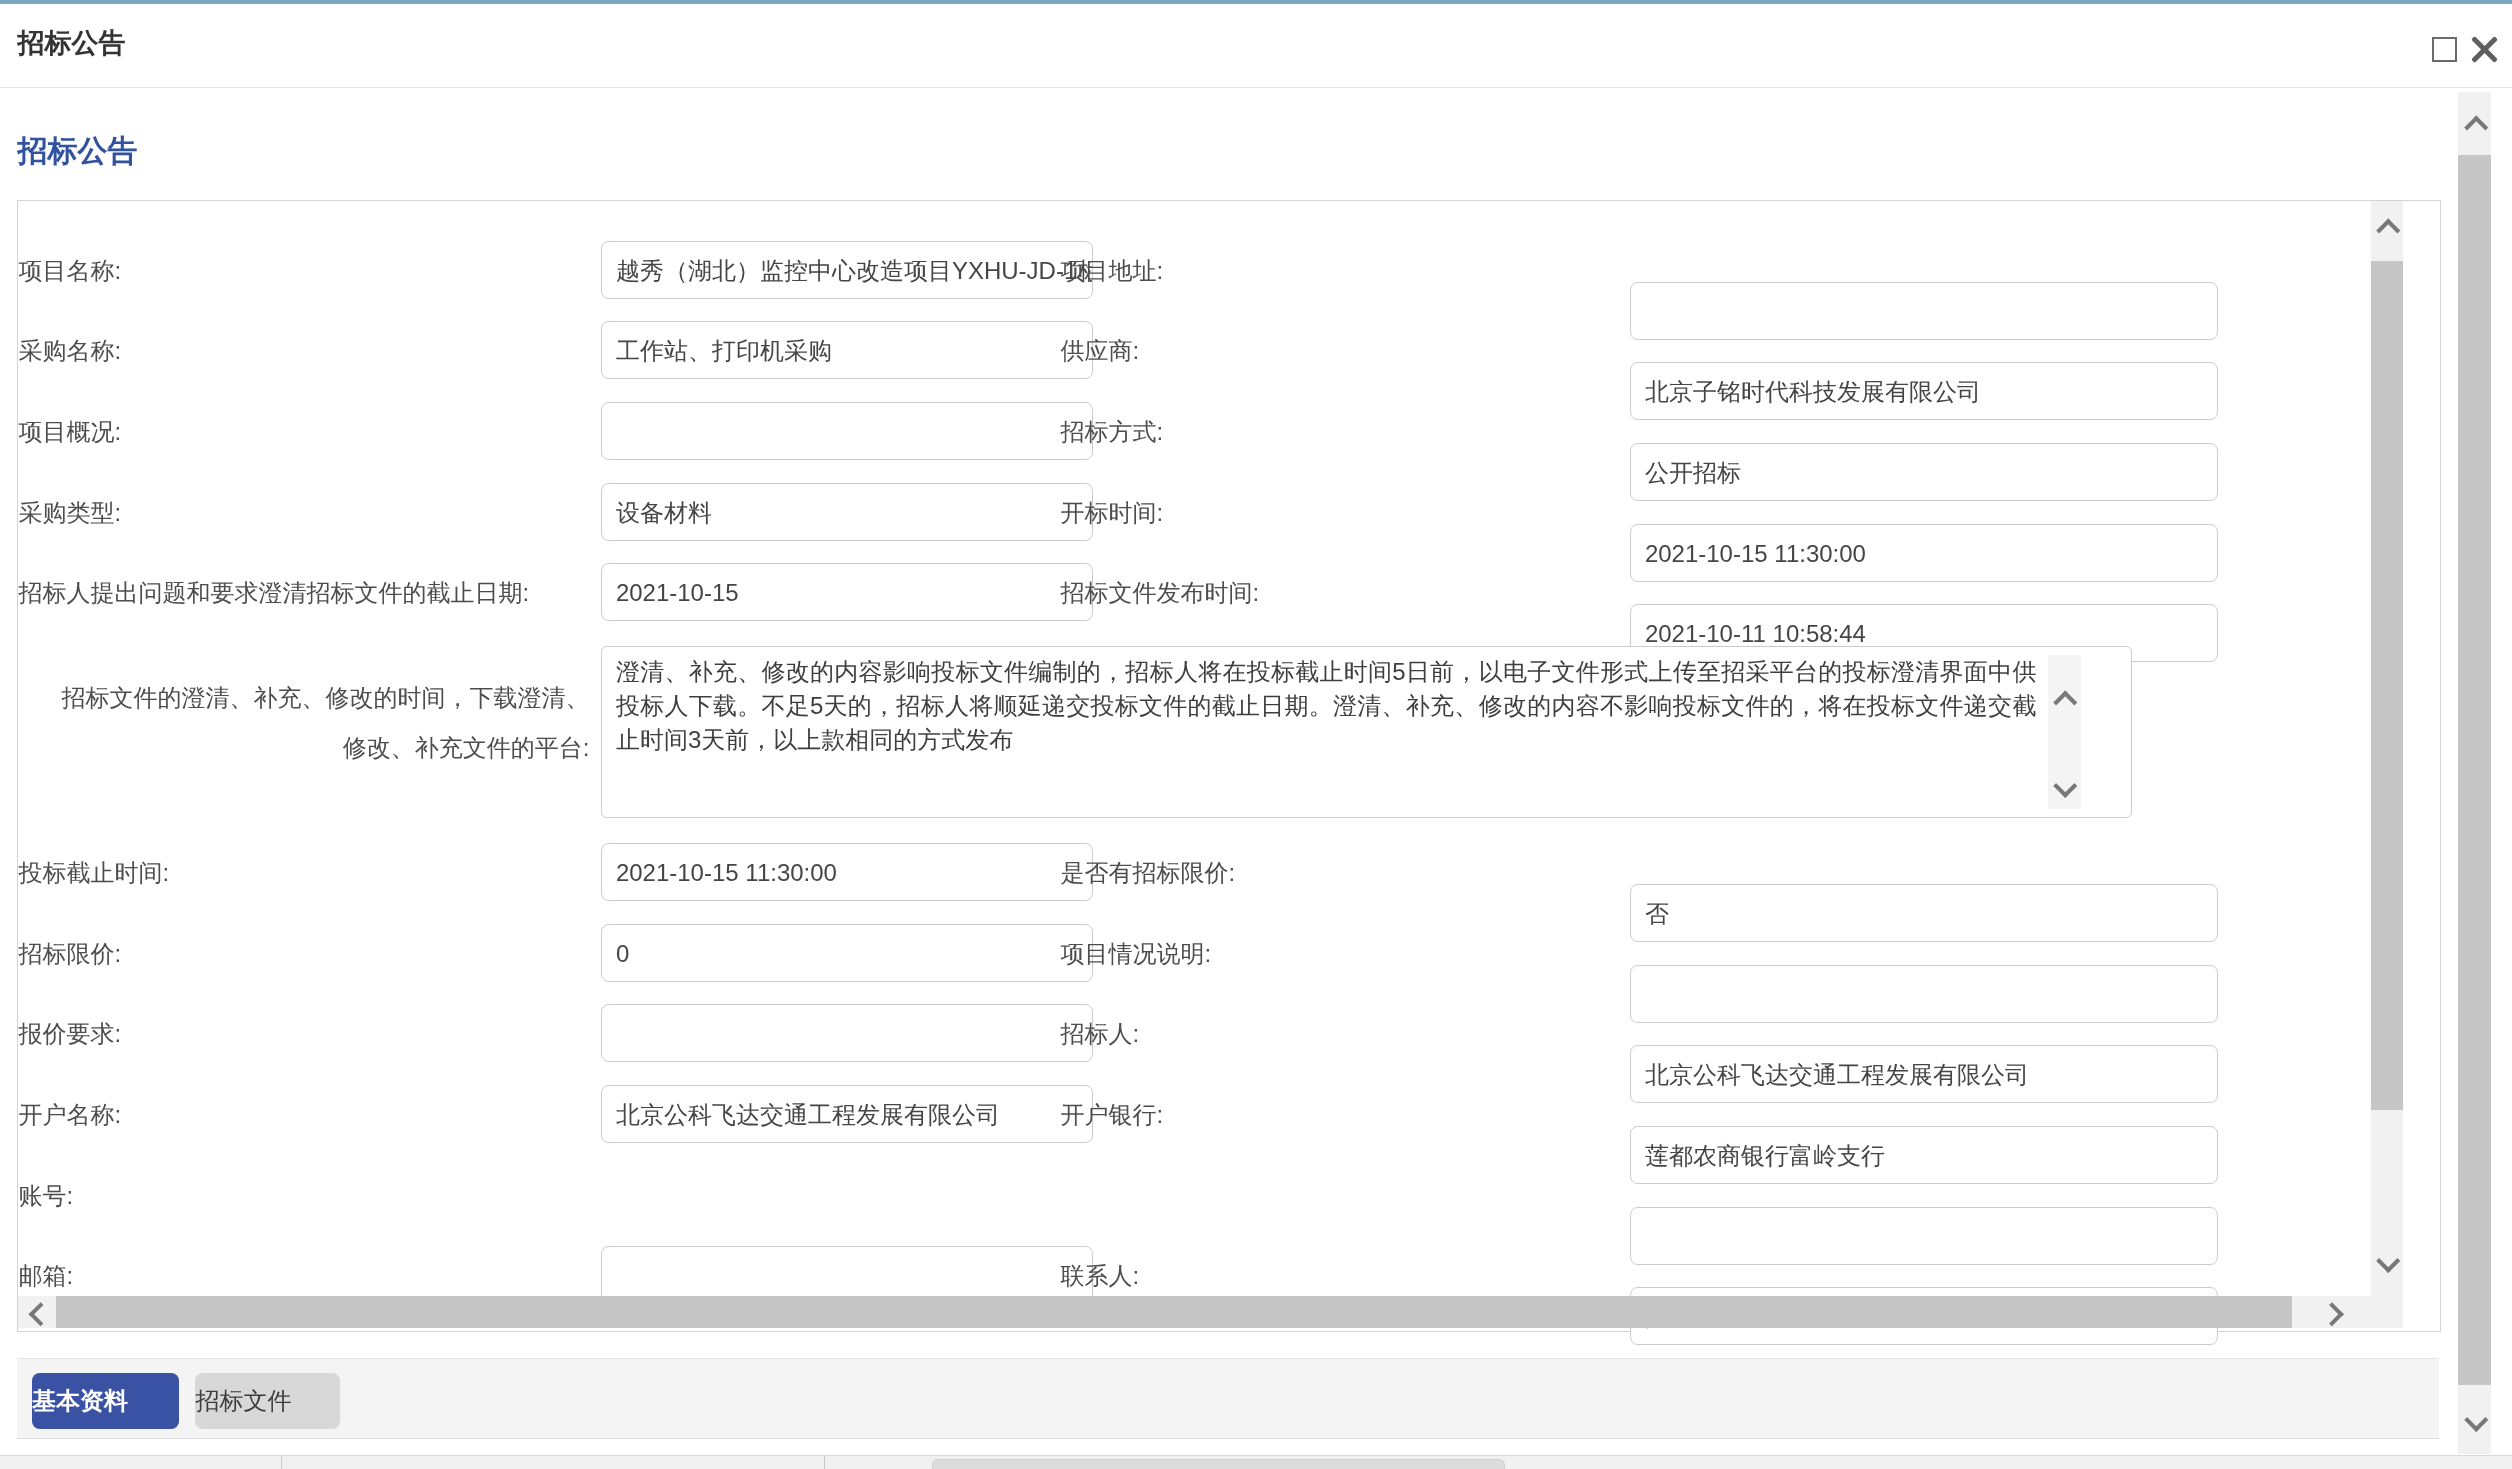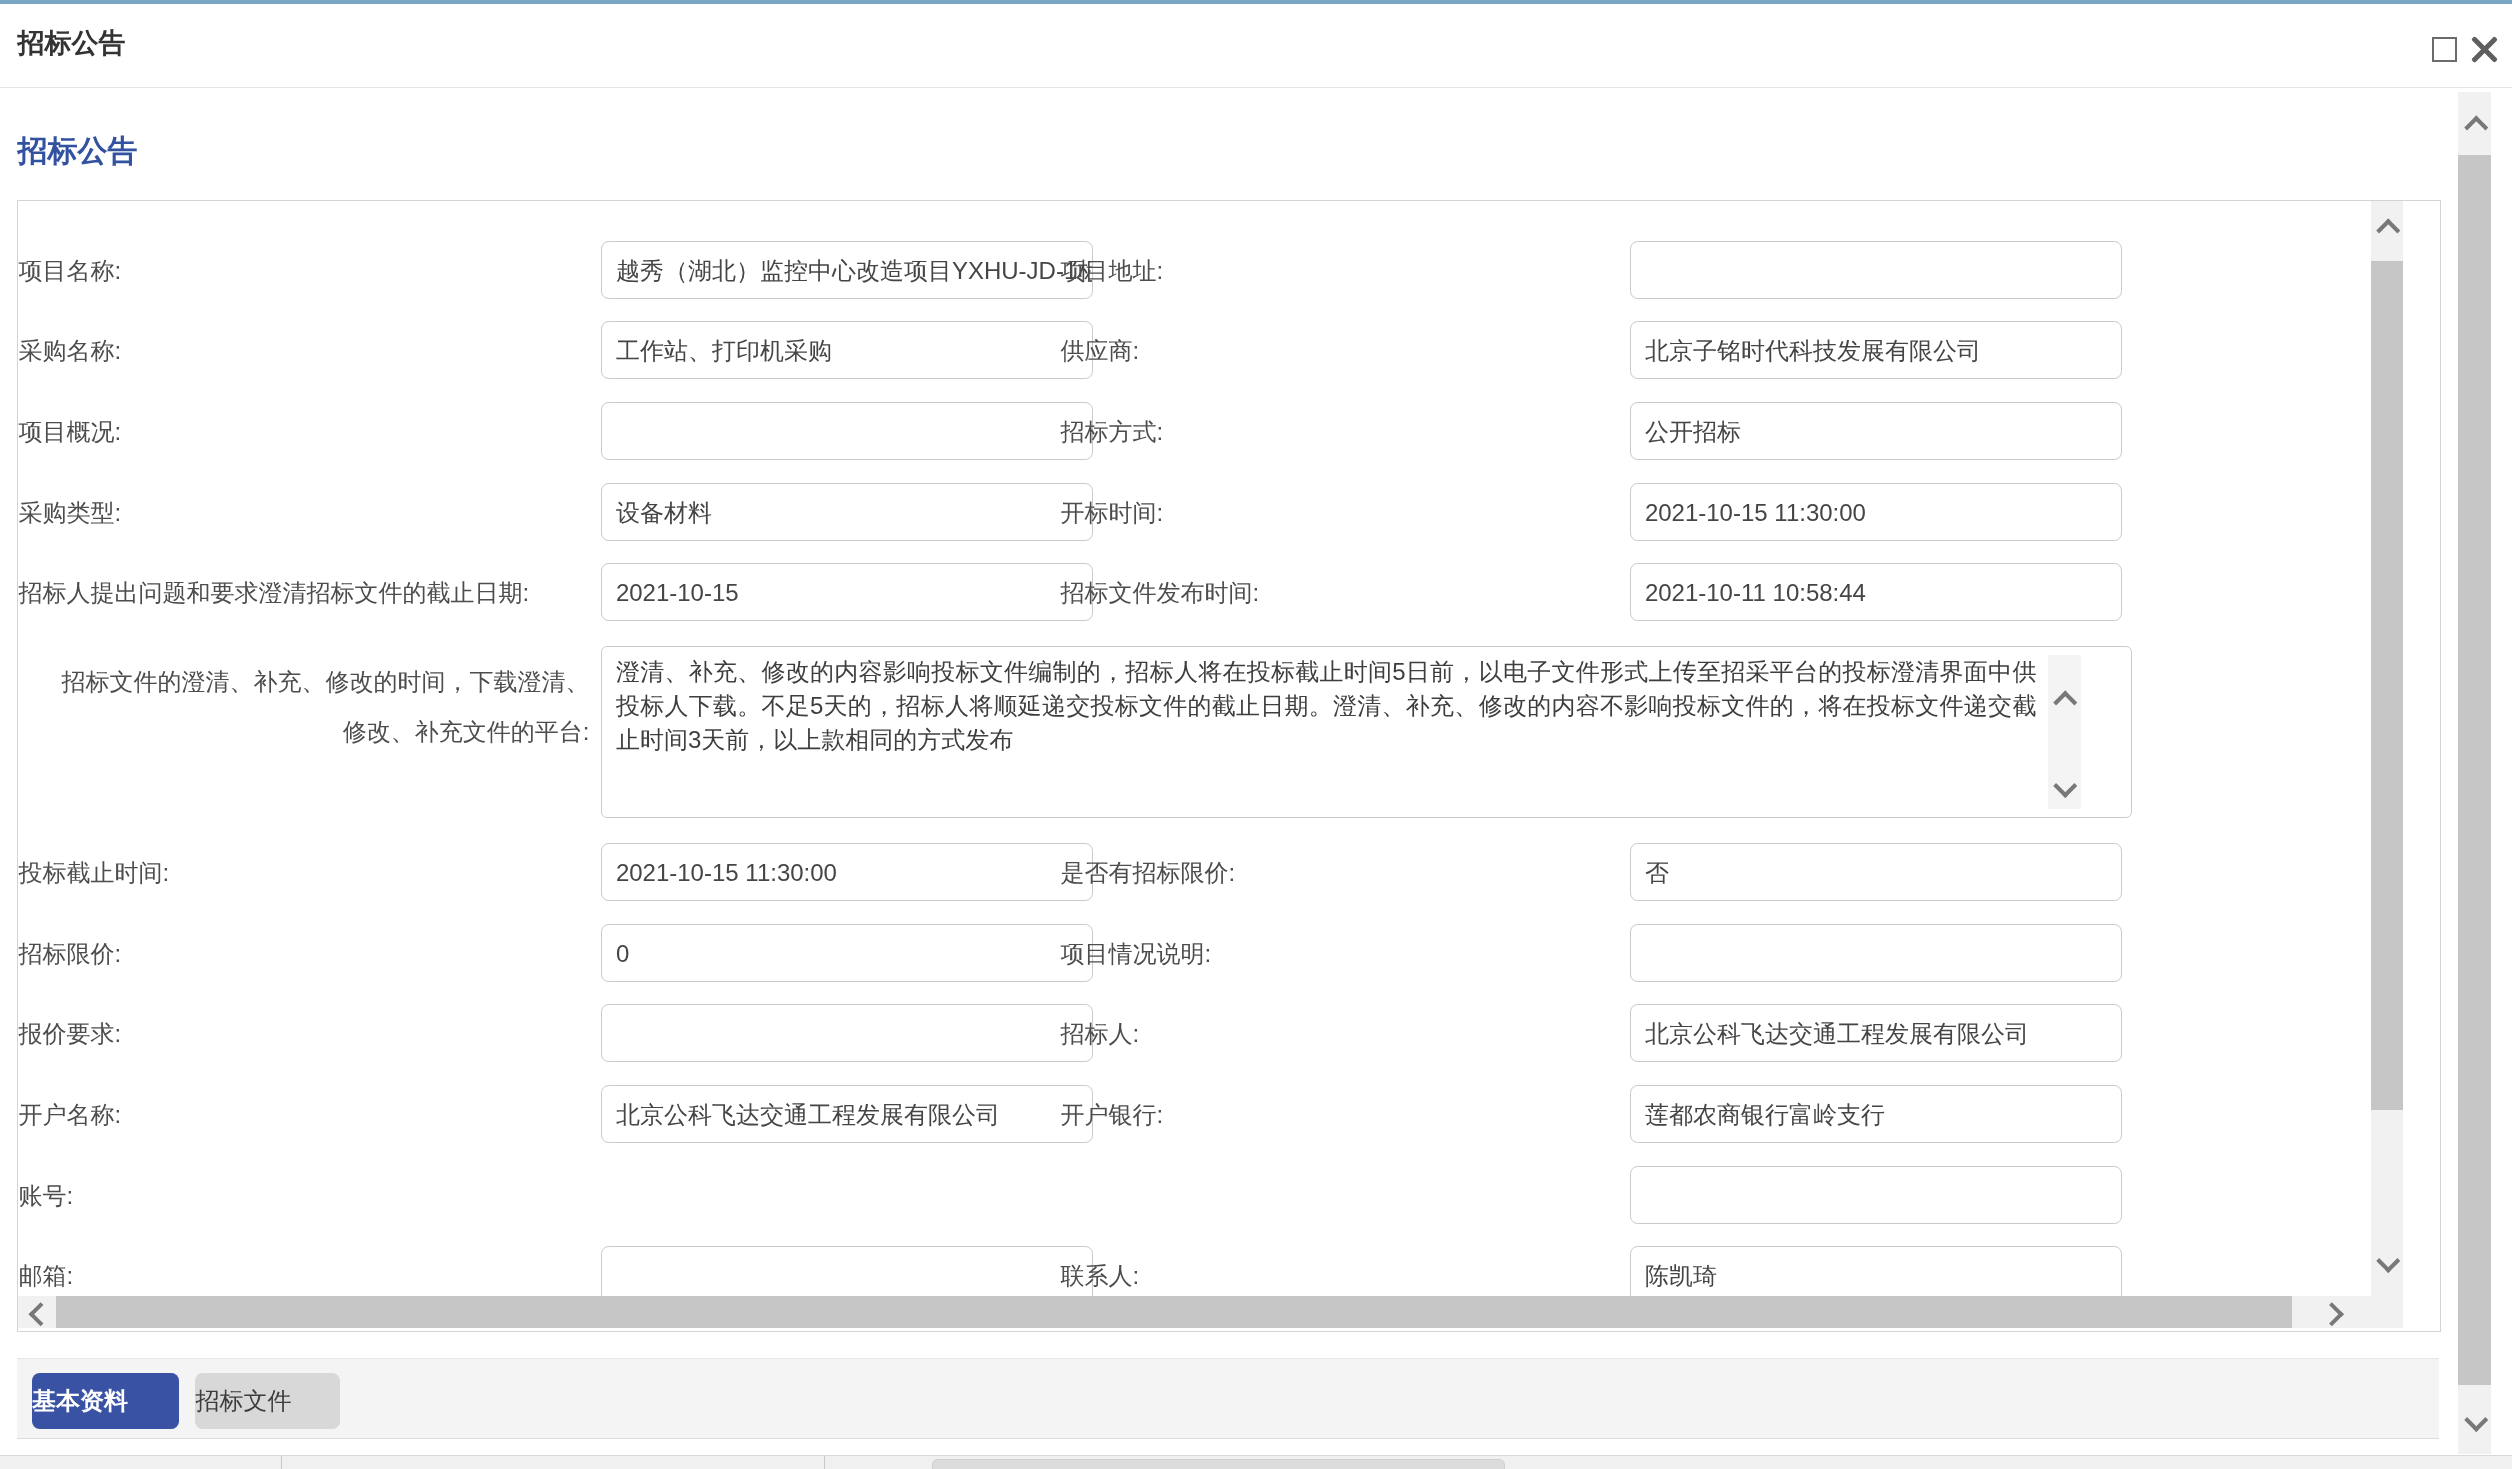--- a/index.html
+++ b/index.html
@@ -27,27 +27,27 @@
   .panel{left:17.4px;top:200px;width:2422px;height:1130px;border:1px solid #d4d4d4;background:#fff;}
 
   .row{position:absolute;left:0;width:2420px;height:60px;}
   .lbl{position:absolute;font-size:24px;color:#4d4d4d;line-height:60px;text-align:left;white-space:nowrap;}
   .lbl-l{left:0;width:571px;}
   .lbl-r{left:1042px;width:559px;}
   .inp{position:absolute;height:58px;border:1px solid #cacaca;border-radius:7.7px;background:#fff;
        font-size:24px;color:#454545;line-height:58px;padding:0 13.5px;white-space:nowrap;overflow:hidden;
        box-sizing:border-box;}
   .inp-l{left:583px;width:492px;}
-  .inp-r{left:1612px;width:492px;}
+  .inp-r{left:1612px;width:588px;margin-top:41px;}
 
   .r0{top:40px}.r1{top:120px}.r2{top:201px}.r3{top:282px}.r4{top:362px}
   .r5{top:642px}.r6{top:723px}.r7{top:803px}.r8{top:884px}.r9{top:965px}.r10{top:1045px}
 
   
-  .clarify-lbl{left:0;top:456px;width:571px;font-size:24px;color:#4d4d4d;line-height:50px;text-align:right;}
+  .clarify-lbl{left:0;top:472px;width:571px;font-size:24px;color:#4d4d4d;line-height:50px;text-align:right;}
   .clarify-box{left:583px;top:445px;width:1531px;height:172px;border:1px solid #cacaca;border-radius:5.8px;
       background:#fff;box-sizing:border-box;}
   .clarify-text{position:absolute;left:13.5px;top:7.7px;right:95px;font-size:24px;line-height:34px;color:#3e3e3e;
       text-align:justify;overflow:hidden;height:154px;}
   .ta-scroll{position:absolute;top:7.7px;right:50px;width:33px;height:154px;background:#f4f4f4;}
 
   
   .chev{position:absolute;width:12.5px;height:12.5px;border-left:4.8px solid #787878;border-top:4.8px solid #787878;}
   .chev-up{transform:rotate(45deg);}
   .chev-down{transform:rotate(225deg);}

